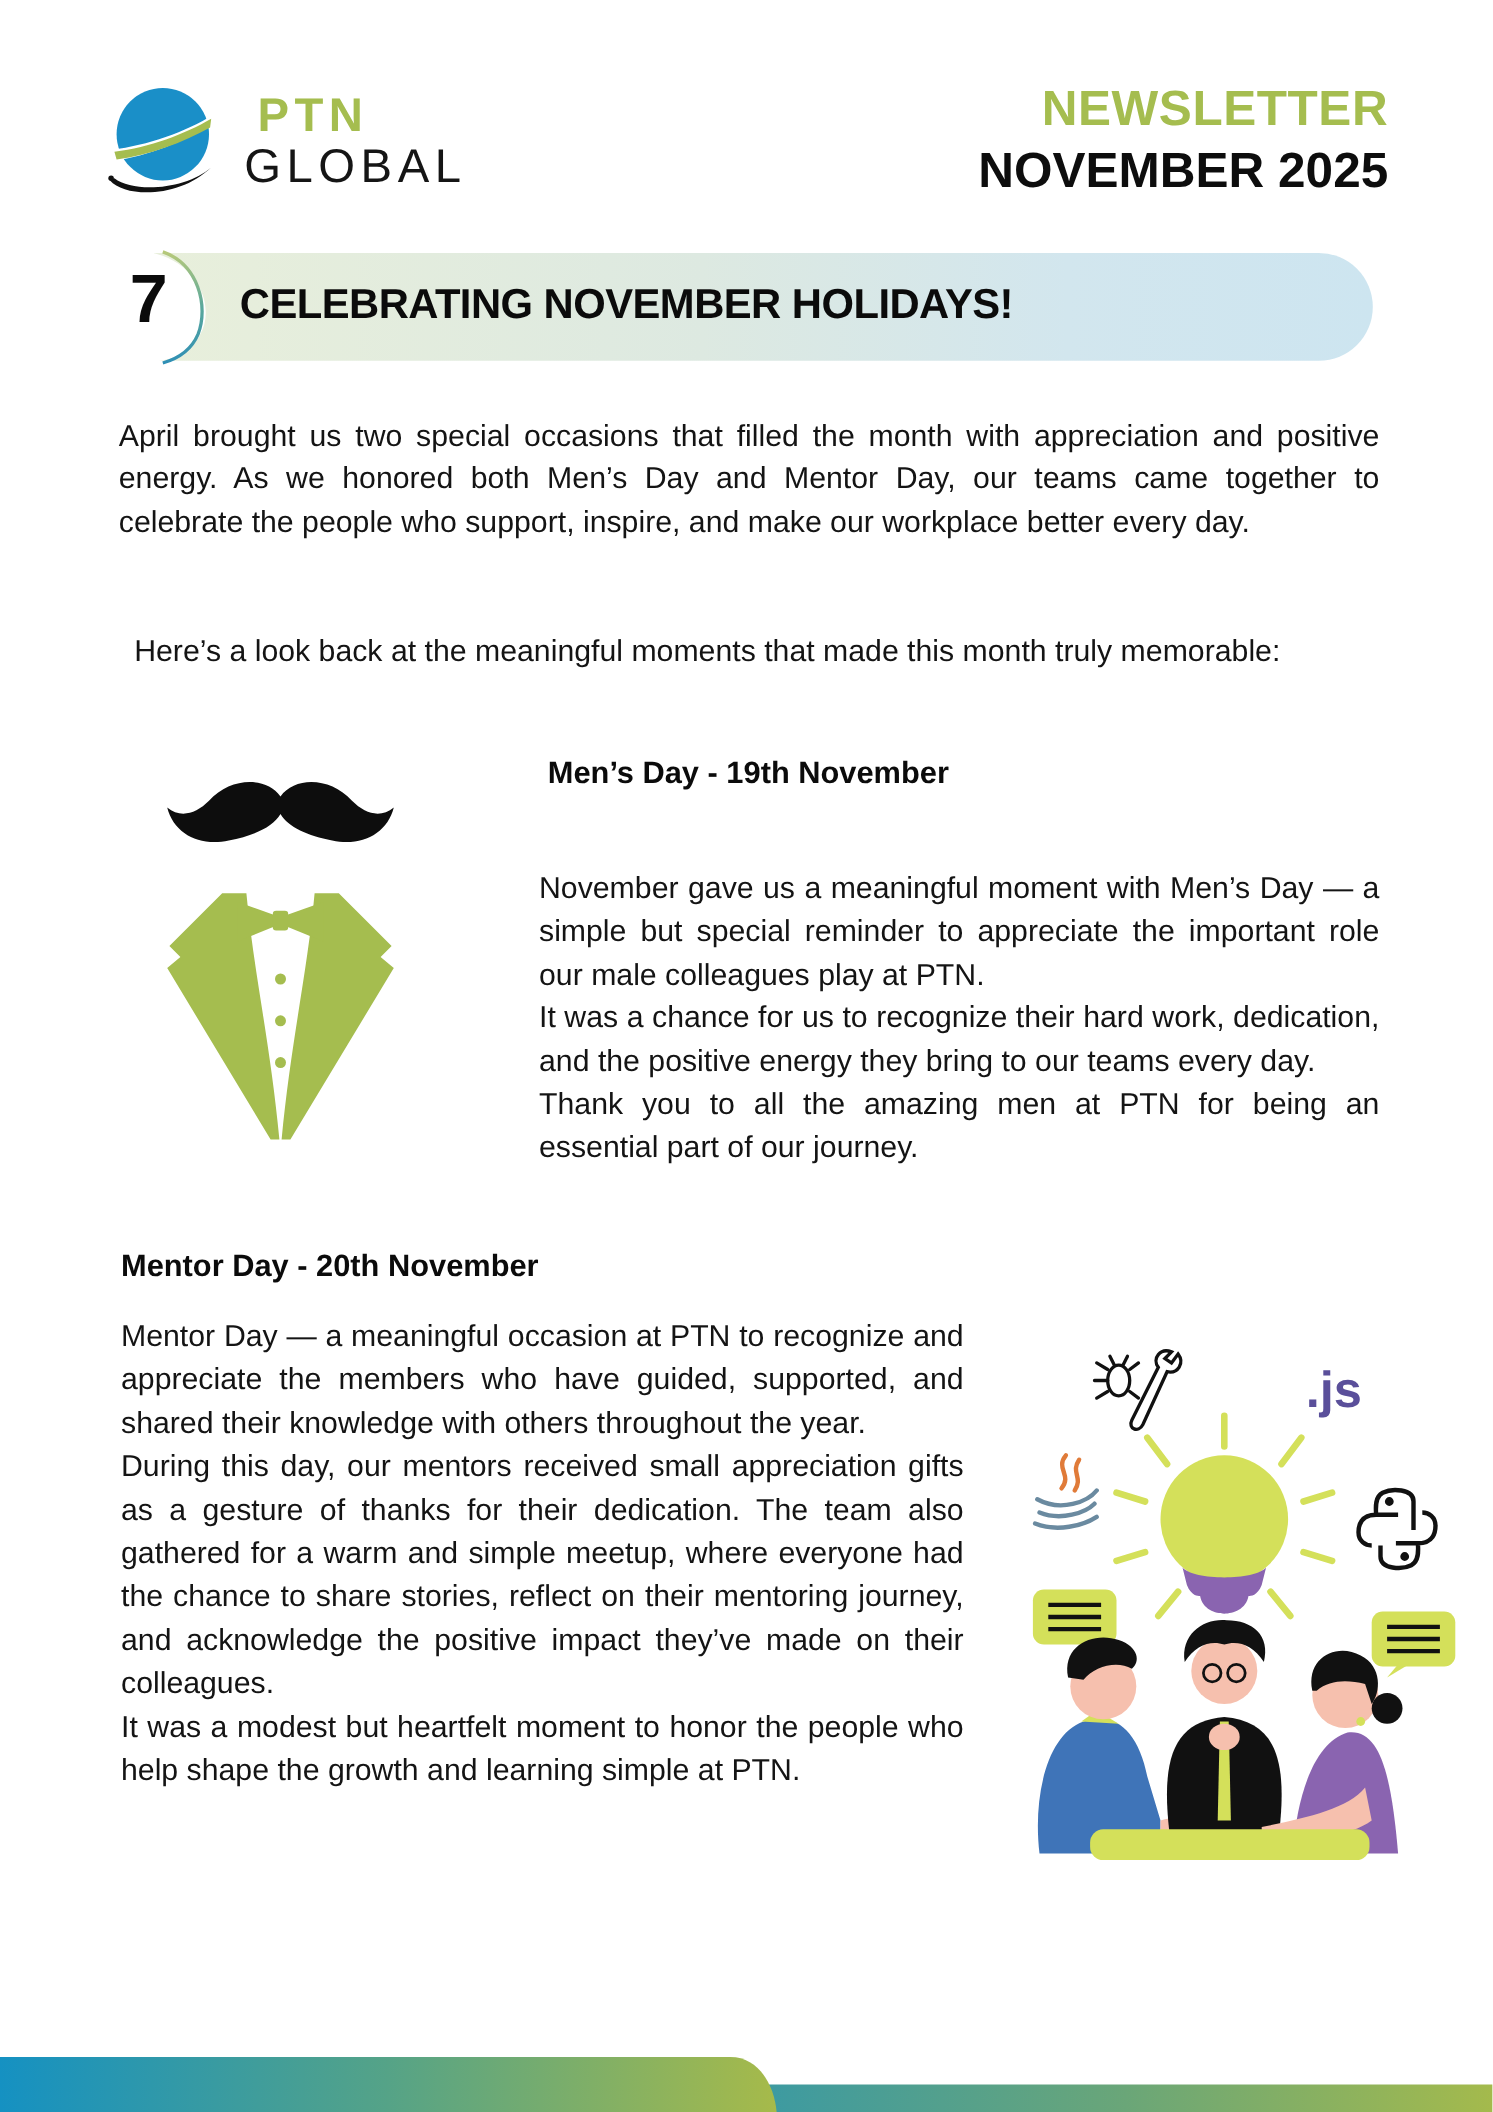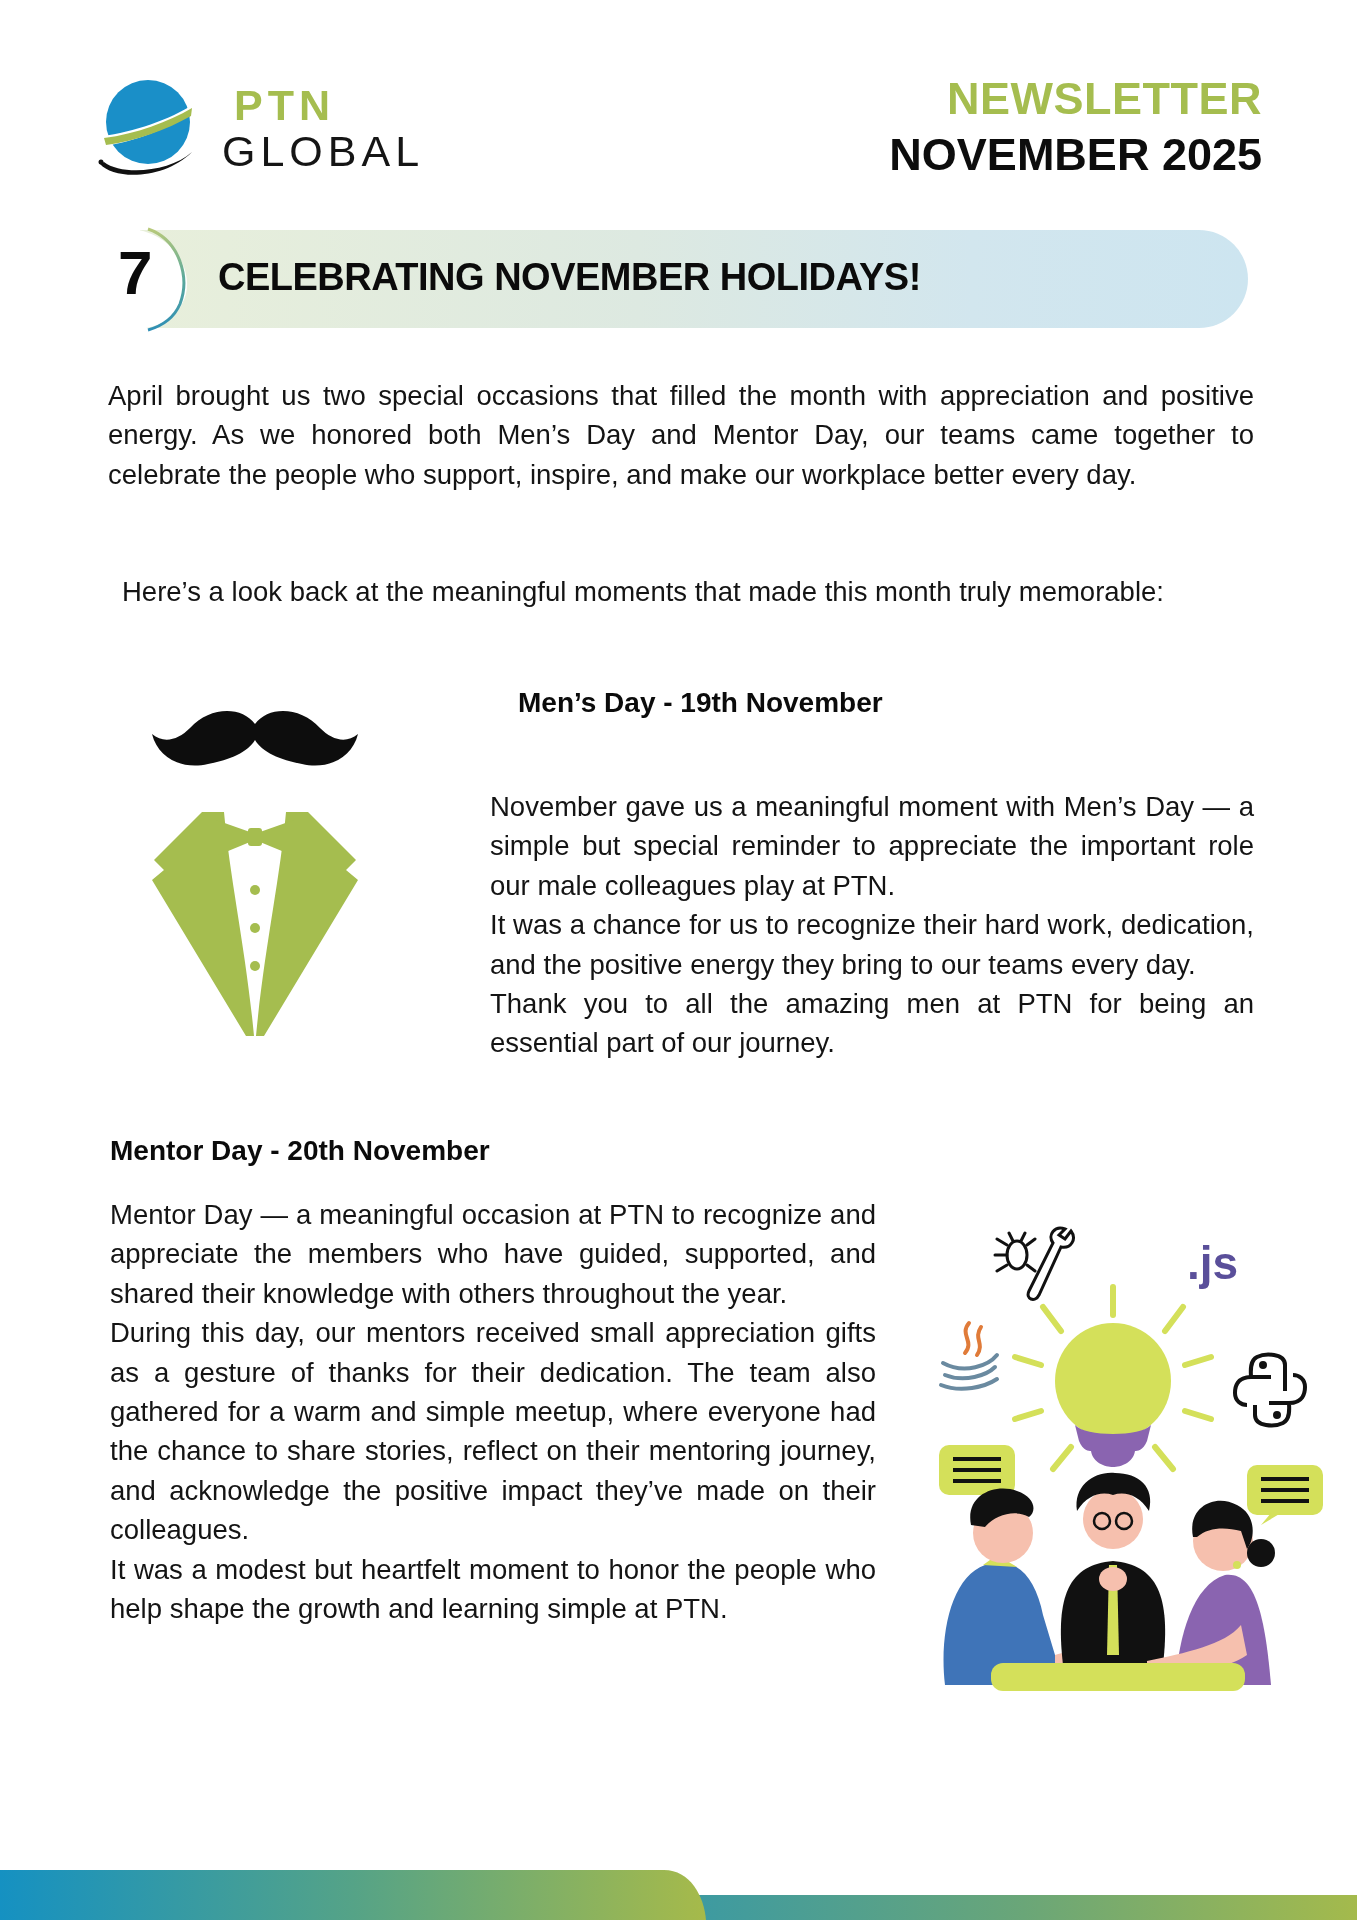--- a/index.html
+++ b/index.html
@@ -25,21 +25,21 @@
   .banner-arc { left: 118px; top: 226px; width: 80px; height: 106px; }
   .banner-num { left: 118px; top: 242px; font-size: 62px; font-weight: bold; color: #0b0b0b; line-height: 1; }
   .banner-title { left: 218px; top: 258px; font-size: 38px; font-weight: bold; color: #0b0b0b; line-height: 1; letter-spacing: -0.5px; }
 
   
   .para { font-size: 27.5px; line-height: 39.4px; color: #141414; text-align: justify; text-align-last: left; }
   .intro1 { left: 108px; top: 376px; width: 1146px; }
   .intro2 { left: 108px; top: 572px; width: 1146px; text-indent: 14px; }
 
   .h-sub { font-size: 28px; font-weight: bold; color: #0b0b0b; line-height: 1; }
-  .mens-title { left: 498px; top: 689px; margin-left: 20px; }
+  .mens-title { left: 498px; top: 689px; }
   .mens-body { left: 490px; top: 747px; width: 764px; margin-top: 40px; }
 
   .mentor-title { left: 110px; top: 1137px; }
   .mentor-body { left: 110px; top: 1195px; width: 766px; }
 
   .mustache { left: 150px; top: 700px; width: 210px; height: 340px; }
   .illus { left: 925px; top: 1215px; width: 410px; height: 480px; }
 
   
   .footer { left: 0; top: 1870px; width: 1357px; height: 50px; }

